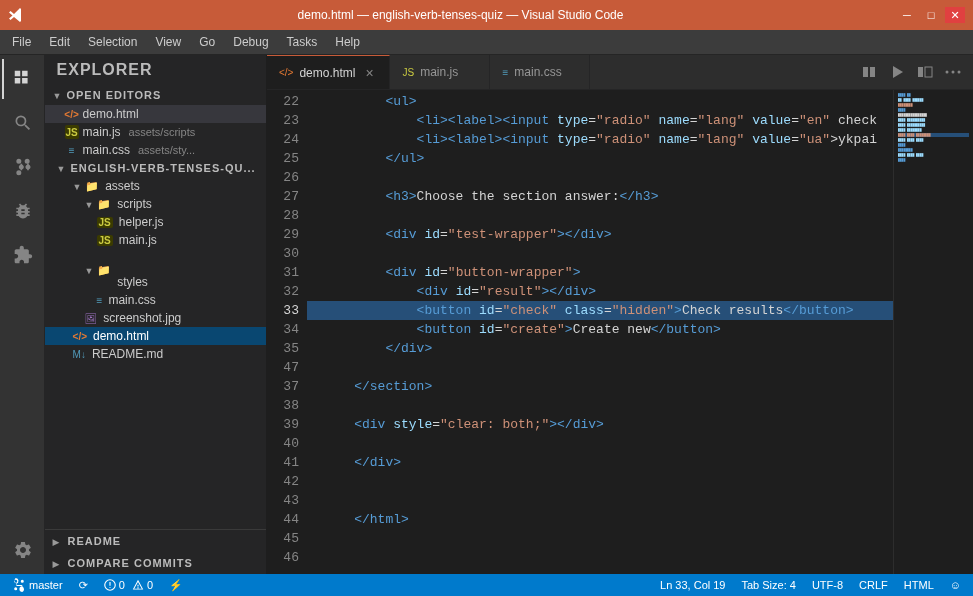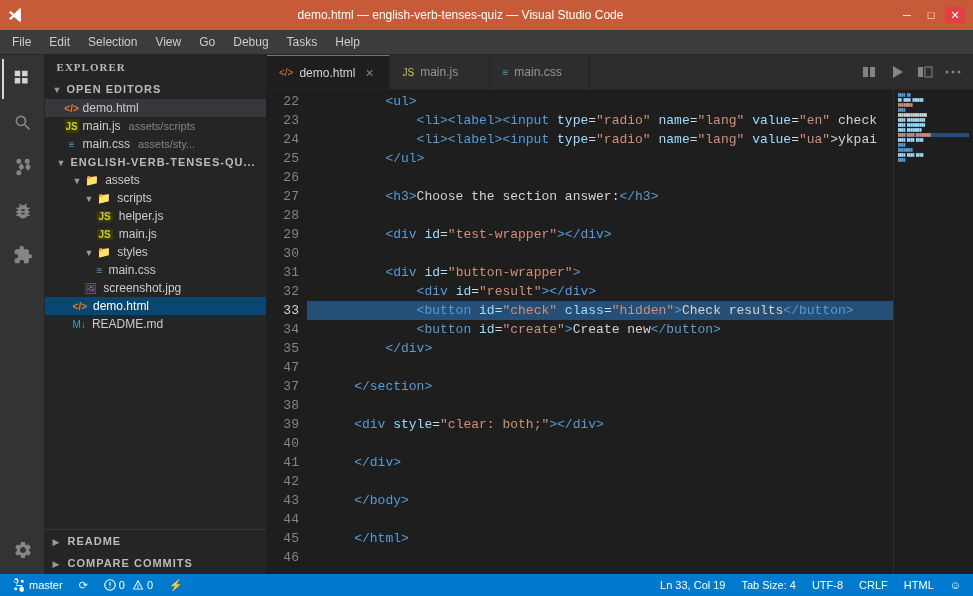--- a/index.html
+++ b/index.html
@@ -40,26 +40,25 @@
     #sidebar {
       width: 240px;
       background: #252526;
       display: flex;
       flex-direction: column;
       border-right: 1px solid #1e1e1e;
       overflow: hidden;
     }
     .sidebar-section-header {
       padding: 6px 8px 6px 12px;
-      font-size: 11px;
+      font-size: 16px;
       font-weight: bold;
       color: #bbb;
       letter-spacing: 1px;
       text-transform: uppercase;
-      font-family: Liberation Serif, serif;
     }
     .open-editors-header {
       display: flex;
       align-items: center;
       padding: 4px 8px;
       font-size: 11px;
       font-weight: bold;
       color: #bbb;
       letter-spacing: 1px;
       cursor: pointer;
@@ -407,21 +406,21 @@
         <span style="margin-left:2px;">helper.js</span>
       </div>
       <div class="tree-item indent-3">
         <span class="js-icon file-icon">JS</span>
         <span style="margin-left:2px;">main.js</span>
       </div>
 
       <div class="tree-item indent-2">
         <span class="chevron-down"></span>
         <span class="folder-icon">📁</span>
-        <span style="margin-left:2px;">styles</span>
+        <span style="margin-left:2px;margin-top:24px;">styles</span>
       </div>
       <div class="tree-item indent-3">
         <span class="css-icon file-icon">≡</span>
         <span style="margin-left:2px;">main.css</span>
       </div>
       <div class="tree-item indent-2">
         <span class="img-icon file-icon">🖼</span>
         <span style="margin-left:2px;">screenshot.jpg</span>
       </div>
       <div class="tree-item indent-1 selected">
@@ -555,21 +554,20 @@
         <div class="code-line"></div>
 
         <div class="code-line"><span class="c-text">    </span><span class="c-tag">&lt;div</span><span class="c-text"> </span><span class="c-attr">style</span><span class="c-text">=</span><span class="c-string">"clear: both;"</span><span class="c-tag">&gt;&lt;/div&gt;</span></div>
 
         <div class="code-line"></div>
 
         <div class="code-line"><span class="c-text">    </span><span class="c-tag">&lt;/div&gt;</span></div>
 
         <div class="code-line"></div>
 
-        <div class="code-line"><span class="c-text">    </span><span class="c-tag">&lt;/body&gt;</span></div>
 
         <div class="code-line"></div>
 
         <div class="code-line"><span class="c-text">    </span><span class="c-tag">&lt;/html&gt;</span></div>
 
         <div class="code-line"></div>
       </div>
 
       <div id="minimap">
         <div class="minimap-content">

